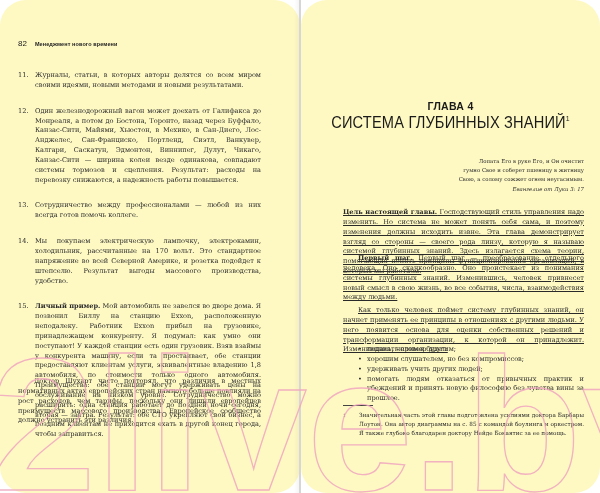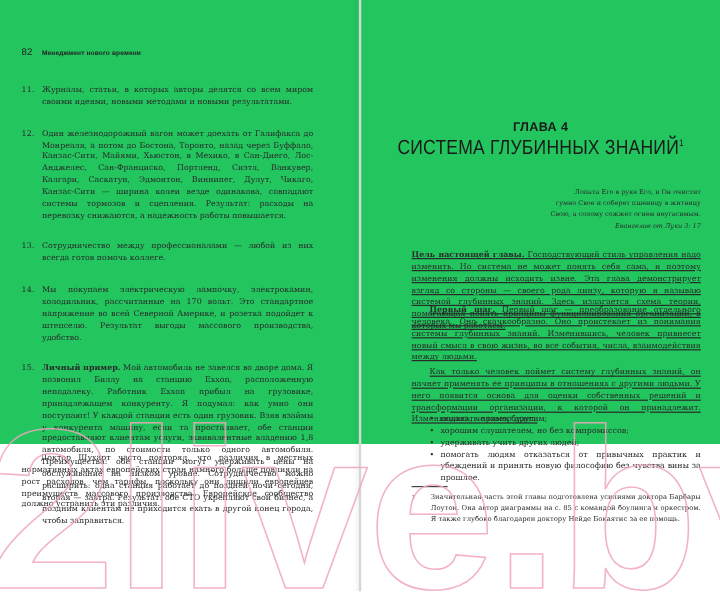--- a/index.html
+++ b/index.html
@@ -1,20 +1,20 @@
 <!DOCTYPE html>
 <html><head>
 <meta charset="utf-8">
 <style>
   * { box-sizing: border-box; margin: 0; padding: 0; }
   html, body { width: 600px; height: 493px; background: #ffffff; overflow: hidden; }
   body { position: relative; font-family: "DejaVu Serif", "Liberation Serif", serif; color: #2a2a2a; }
 
   .spread { position: absolute; left: 0; top: 0; width: 600px; height: 493px; }
-  .page { position: absolute; top: 0; height: 370px; background: #22c55e; }
+  .page { position: absolute; top: 0; height: 493px; background: #fef9c3; border-radius: 26px; }
   .page-left { left: 0; width: 300px; }
   .page-right { left: 301px; width: 299px; }
   .gutter { position: absolute; left: 299px; top: 0; width: 2px; height: 493px; background: #d6d6d6; }
   .gutter-shade { position: absolute; left: 294px; top: 0; width: 5px; height: 493px;
     background: linear-gradient(to right, rgba(0,0,0,0), rgba(0,0,0,0.04)); }
 
   
   .running-header { position: absolute; left: 18px; top: 39px; font-family: "Liberation Sans", sans-serif; font-size: 6.5px; color: #222; display: flex; align-items: baseline; gap: 8px; }
   .running-header .pnum { font-size: 8px; }
   .running-header .ptitle { font-weight: bold; font-size: 5.5px; letter-spacing: 0.1px; }

